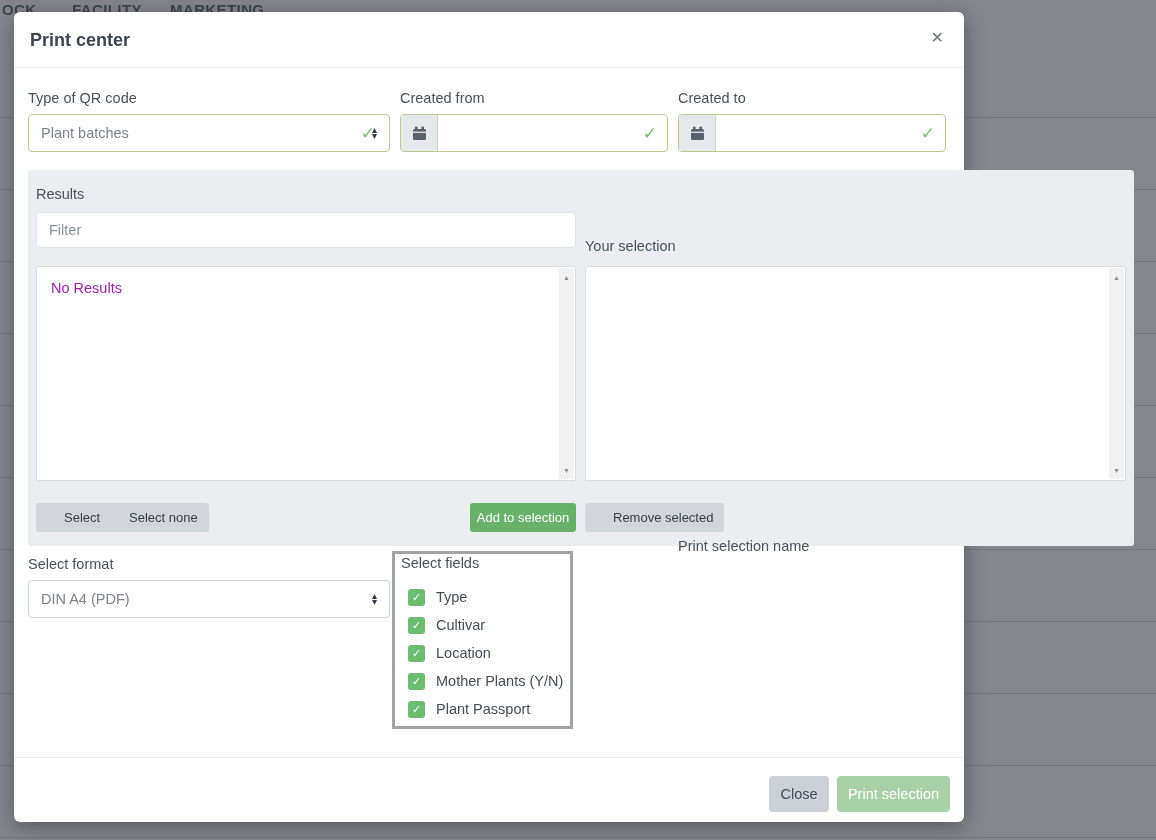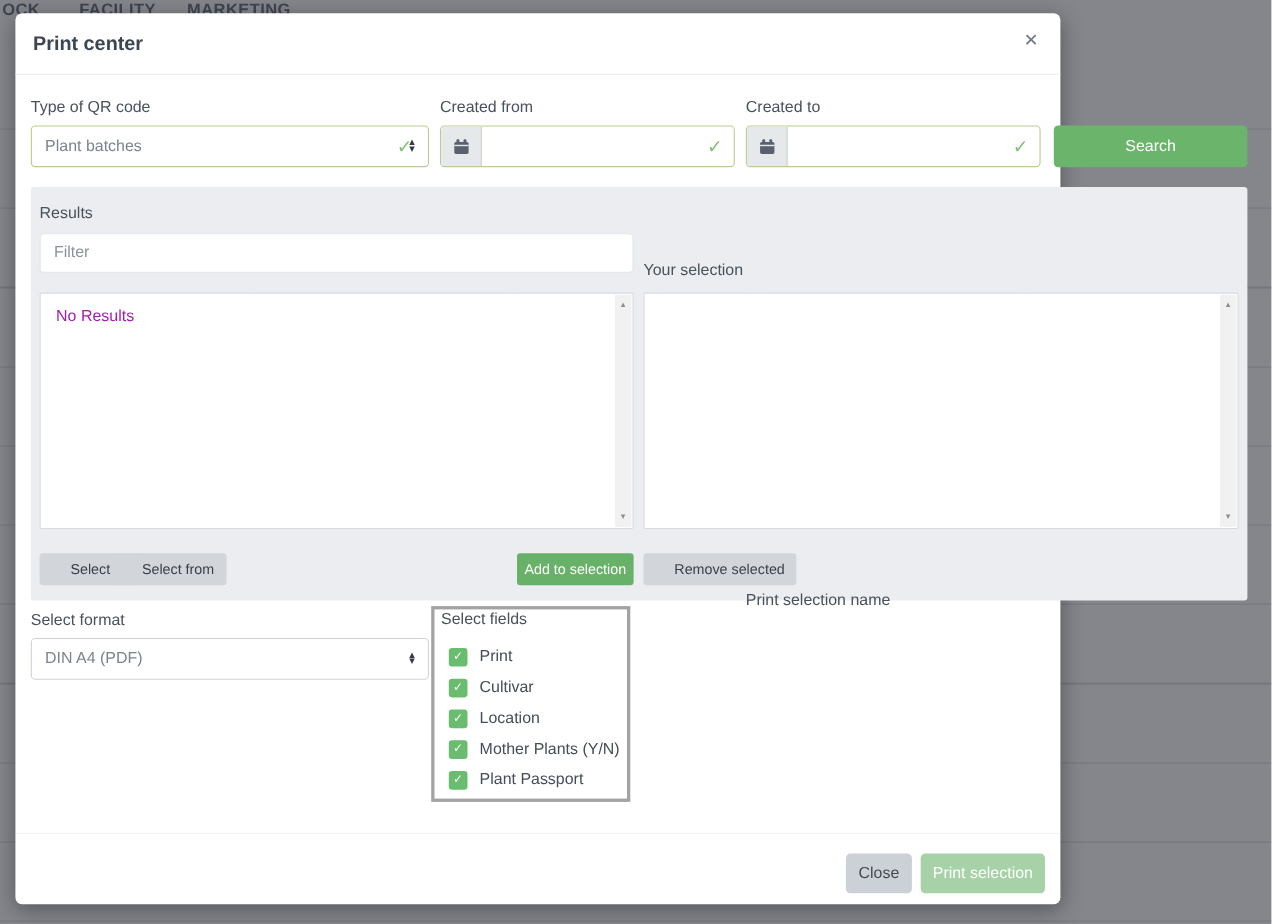--- a/index.html
+++ b/index.html
@@ -136,21 +136,20 @@
           <rect x="1" y="5.6" width="13" height="1.3" fill="#e6e9ec"></rect>
         </svg>
       </div>
       <div class="ig-input">
         <span></span>
         <span class="spacer" style="flex:1"></span>
         <span class="check-glyph">✓</span>
       </div>
     </div>
 
-    <div class="btn btn-green" style="position:absolute; left:944px; top:102px; width:176px; height:38px">Search</div>
 
     <div class="panel">
       <span class="lbl results-lbl">Results</span>
 
       <input class="filter-input" type="text" placeholder="Filter" style="">
 
       <span class="lbl yoursel-lbl">Your selection</span>
 
       <div class="listbox" style="left:8px; width:540px">
         <span class="no-results">No Results</span>
@@ -161,42 +160,42 @@
       </div>
 
       <div class="listbox" style="left:557px; width:541px">
         <div class="scrollbar">
           <span class="scroll-arrow up">▲</span>
           <span class="scroll-arrow down">▼</span>
         </div>
       </div>
 
       <div class="btn-sm sm-gray grp-left" style="left:8px">Select all</div>
-      <div class="btn-sm sm-gray grp-right" style="left:73px">Select from</div>
+      <div class="btn-sm sm-gray grp-right" style="left:73px">Select none</div>
       <div class="btn-sm sm-green" style="left:442px; width:106px; justify-content:center">Add to selection</div>
       <div class="btn-sm sm-gray" style="left:557px">Remove selected</div>
     </div>
 
     <span class="lbl" style="left:14px; top:544px">Select format</span>
     <div class="field" style="left:14px; top:568px; width:362px">
       <span>DIN A4 (PDF)</span>
       <span class="spacer"></span>
       <span class="updown">
         <span>▴</span>
           <span>▾</span>
       </span>
     </div>
 
     <div class="fields-box">
       <span class="fields-lbl">Select fields</span>
       <div class="cb-rows">
 
           <div class="cb-row">
             <span class="cb">✓</span>
-            <span class="cb-label">Print</span>
+            <span class="cb-label">Type</span>
           </div>
 
           <div class="cb-row">
             <span class="cb">✓</span>
             <span class="cb-label">Cultivar</span>
           </div>
 
           <div class="cb-row">
             <span class="cb">✓</span>
             <span class="cb-label">Location</span>

